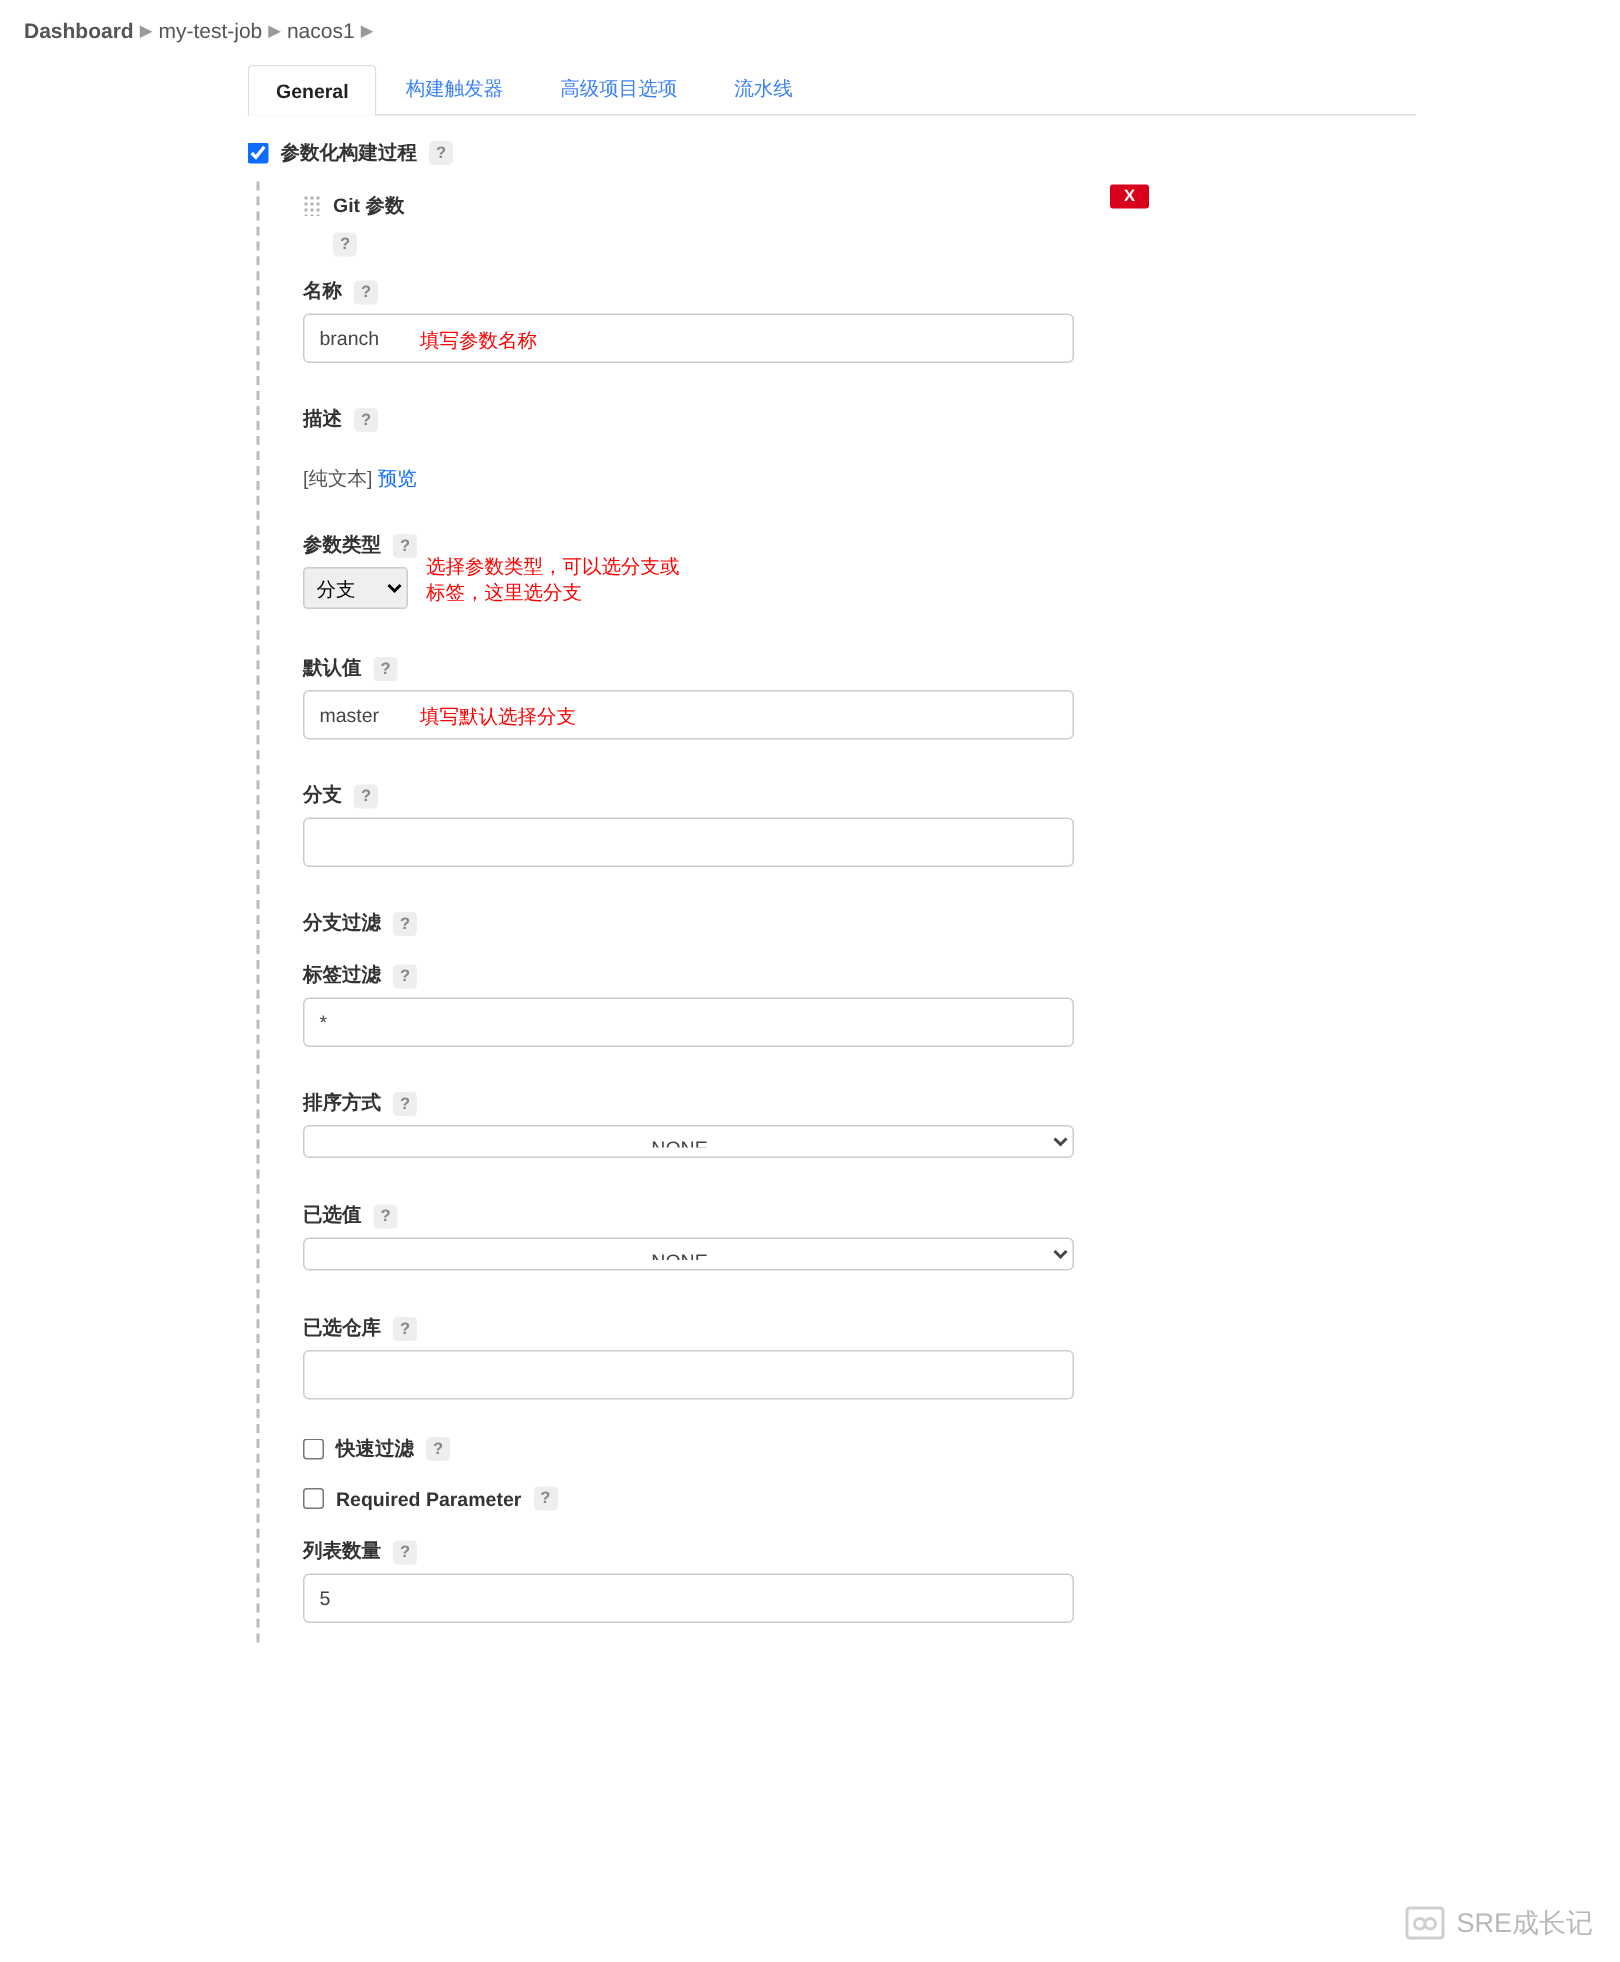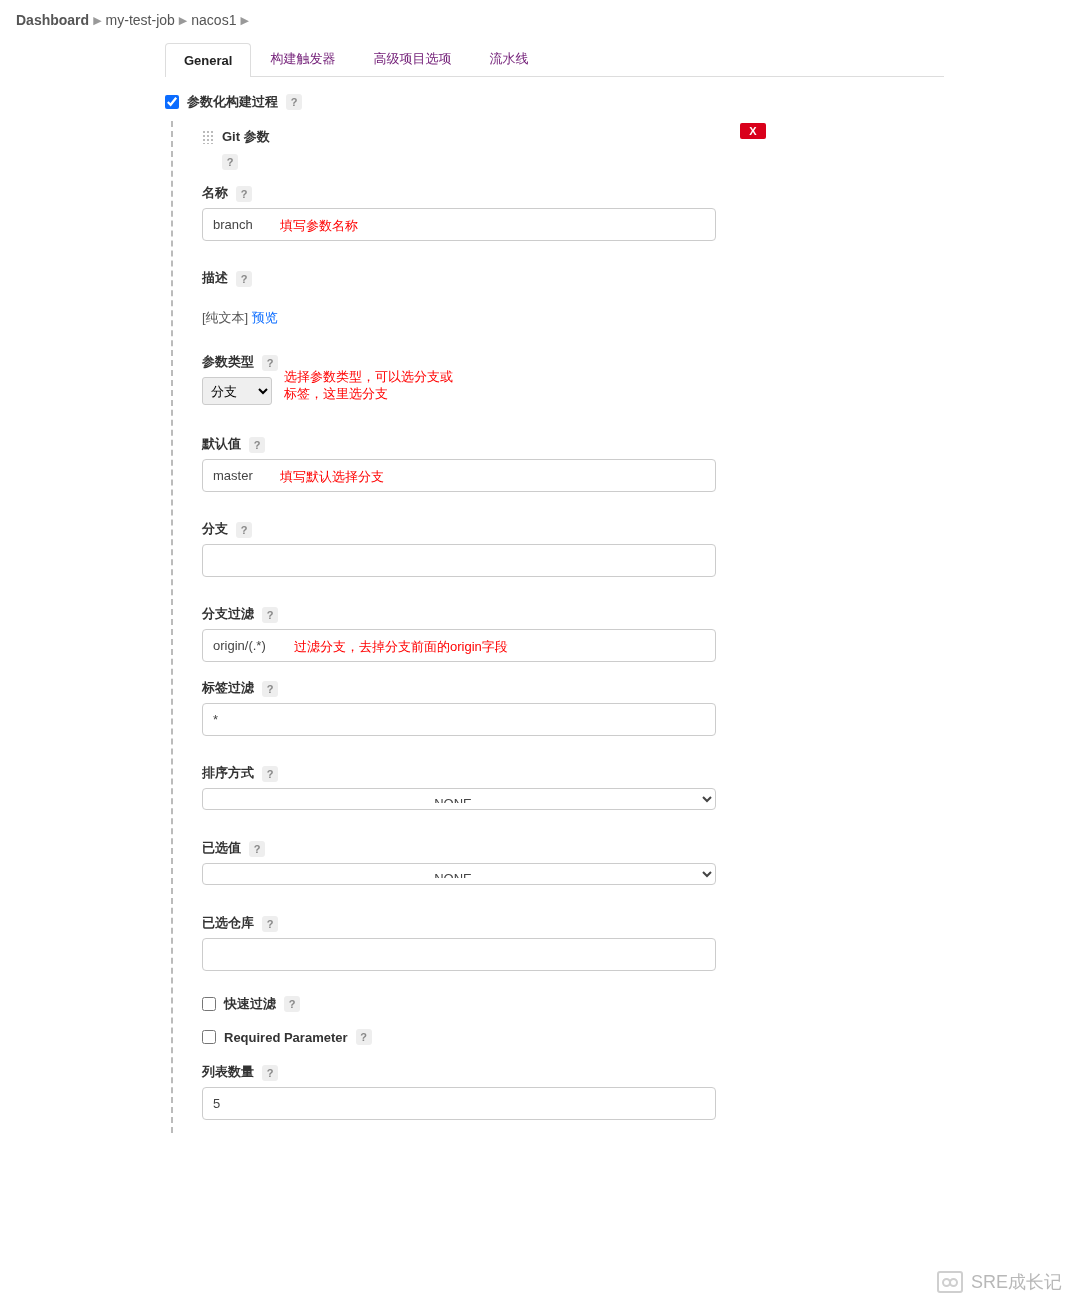--- a/index.html
+++ b/index.html
@@ -36,21 +36,21 @@
   }
   .tabs {
     display: flex;
     border-bottom: 1px solid #ddd;
     width: 779px;
     align-items: flex-end;
   }
   .tab {
     padding: 9px 18px;
     font-size: 13px;
-    color: #701a75;
+    color: #3b82f6;
     cursor: pointer;
     border: 1px solid transparent;
     border-bottom: none;
     margin-bottom: -1px;
   }
   .tab.active {
     font-weight: 700;
     color: #222;
     border-color: #ddd;
     background: #fff;
@@ -312,24 +312,20 @@
           <span class="help-badge">?</span>
         </div>
         <input class="text-input" value="" style="">
       </div>
 
       <div class="field-group" style="margin-top:28px;">
         <div class="field-label-row">
           <span class="field-label">分支过滤</span>
           <span class="help-badge">?</span>
         </div>
-        <div class="anno-wrap">
-          <input class="text-input" value="origin/(.*)" style="">
-          <span class="anno" style="left:92px; top:9px;">过滤分支，去掉分支前面的origin字段</span>
-        </div>
       </div>
 
       <div class="field-group" style="margin-top:17px;">
         <div class="field-label-row">
           <span class="field-label">标签过滤</span>
           <span class="help-badge">?</span>
         </div>
         <input class="text-input" value="*" style="">
       </div>
 

